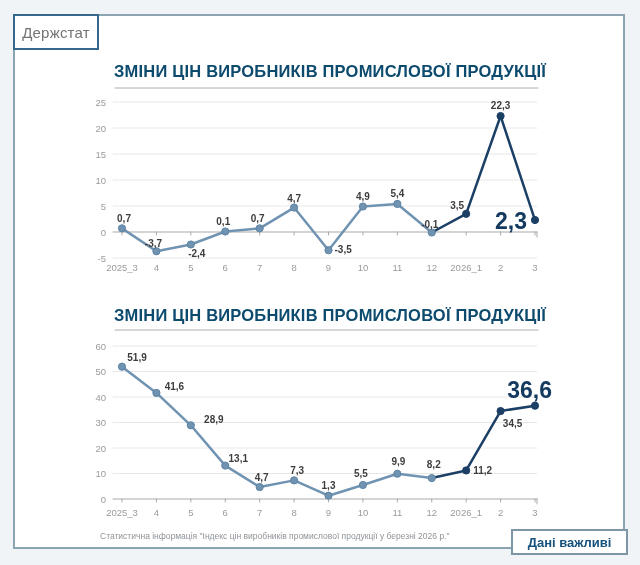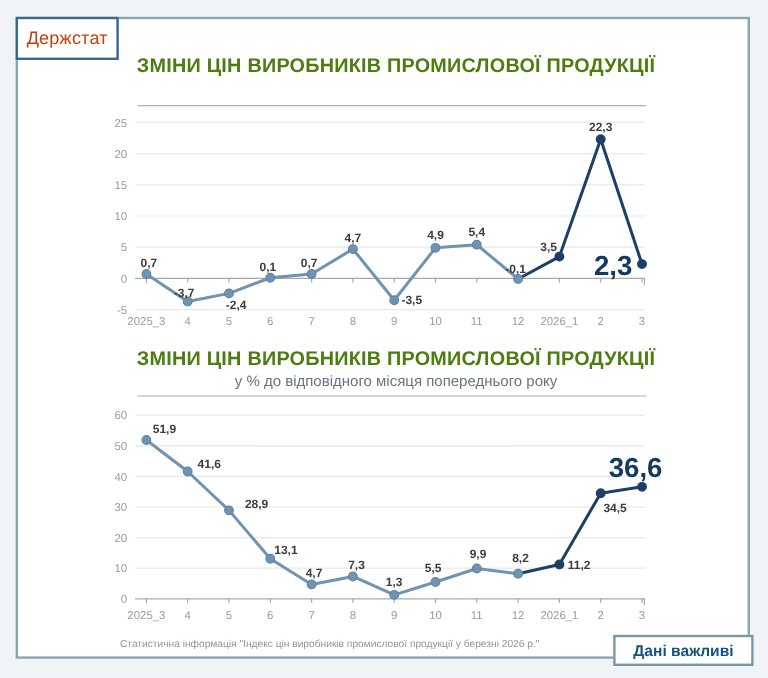--- a/index.html
+++ b/index.html
@@ -10,24 +10,24 @@
   }
   .card{
     position:absolute;left:13px;top:14px;width:608px;height:531px;
     background:#ffffff;border:2px solid #8ba4b2;z-index:1;
   }
   .logo-box{
     position:absolute;left:13px;top:14px;width:82px;height:32px;
     background:#ffffff;border:2px solid #35688c;z-index:3;
     display:flex;align-items:center;justify-content:center;
   }
-  .logo-box span{color:#c2410c;font-size:15px;font-weight:500;letter-spacing:.2px;}
+  .logo-box span{color:#737373;font-size:15px;font-weight:500;letter-spacing:.2px;}
   .title-block{position:absolute;left:35px;width:590px;text-align:center;z-index:2;}
   .tb1{top:44px;} .tb2{top:288px;}
-  .chart-title{margin:1px;font-size:16.5px;font-weight:700;color:#4d7c0f;letter-spacing:.2px;line-height:20px;}
+  .chart-title{margin:17px;font-size:16.5px;font-weight:700;color:#0c4a6e;letter-spacing:.2px;line-height:20px;}
   .chart-subtitle{margin:2px 0 0 0;font-size:12.5px;color:#68747e;line-height:15px;}
   svg#charts-svg{position:absolute;left:0;top:0;z-index:2;}
   .footer-text{
     position:absolute;left:100px;top:531px;width:420px;z-index:2;
     font-size:8.5px;color:#8f9499;
   }
   .badge{
     position:absolute;left:511px;top:529px;width:113px;height:22px;z-index:3;
     background:#ffffff;border:2px solid #7d96a5;
     display:flex;align-items:center;justify-content:center;
@@ -42,21 +42,20 @@
 <div class="logo-box">
   <span>Держстат</span>
 </div>
 
 <div class="title-block tb1">
   <h1 class="chart-title">ЗМІНИ ЦІН ВИРОБНИКІВ ПРОМИСЛОВОЇ ПРОДУКЦІЇ</h1>
 </div>
 
 <div class="title-block tb2">
   <h1 class="chart-title">ЗМІНИ ЦІН ВИРОБНИКІВ ПРОМИСЛОВОЇ ПРОДУКЦІЇ</h1>
-  <p class="chart-subtitle">у % до відповідного місяця попереднього року</p>
 </div>
 
 <svg id="charts-svg" width="640" height="565">
     <line x1="115" y1="88" x2="538" y2="88" stroke="#aab0b5" stroke-width="1" stroke-linecap="round"></line>
     <line x1="113" y1="102" x2="537" y2="102" stroke="#e8e8e8" stroke-width="1" stroke-linecap="round"></line>
     <text x="106" y="105.5" text-anchor="end" fill="#9b9b9b" font-size="9.5" font-weight="400" font-family="&quot;Liberation Sans&quot;, sans-serif">25</text>
     <line x1="113" y1="128" x2="537" y2="128" stroke="#e8e8e8" stroke-width="1" stroke-linecap="round"></line>
     <text x="106" y="131.5" text-anchor="end" fill="#9b9b9b" font-size="9.5" font-weight="400" font-family="&quot;Liberation Sans&quot;, sans-serif">20</text>
     <line x1="113" y1="154" x2="537" y2="154" stroke="#e8e8e8" stroke-width="1" stroke-linecap="round"></line>
     <text x="106" y="157.5" text-anchor="end" fill="#9b9b9b" font-size="9.5" font-weight="400" font-family="&quot;Liberation Sans&quot;, sans-serif">15</text>

